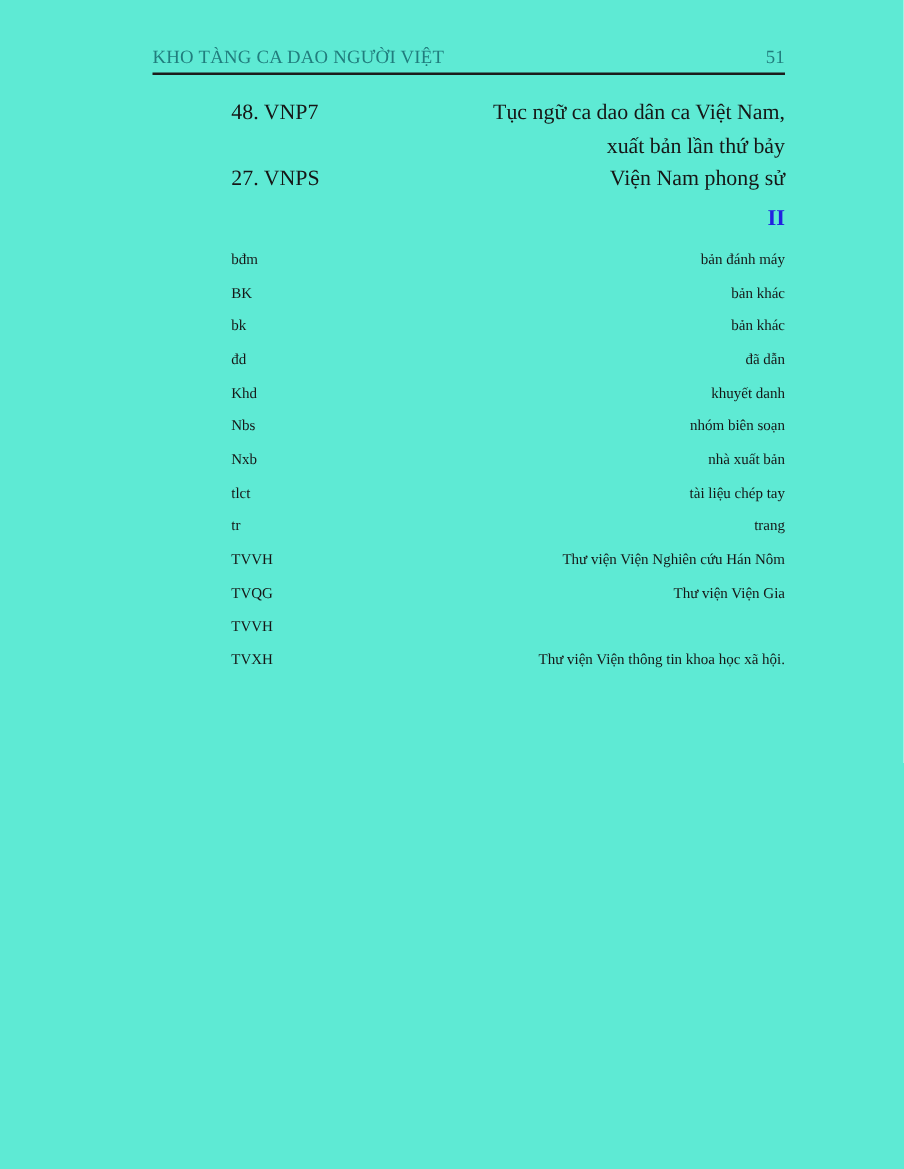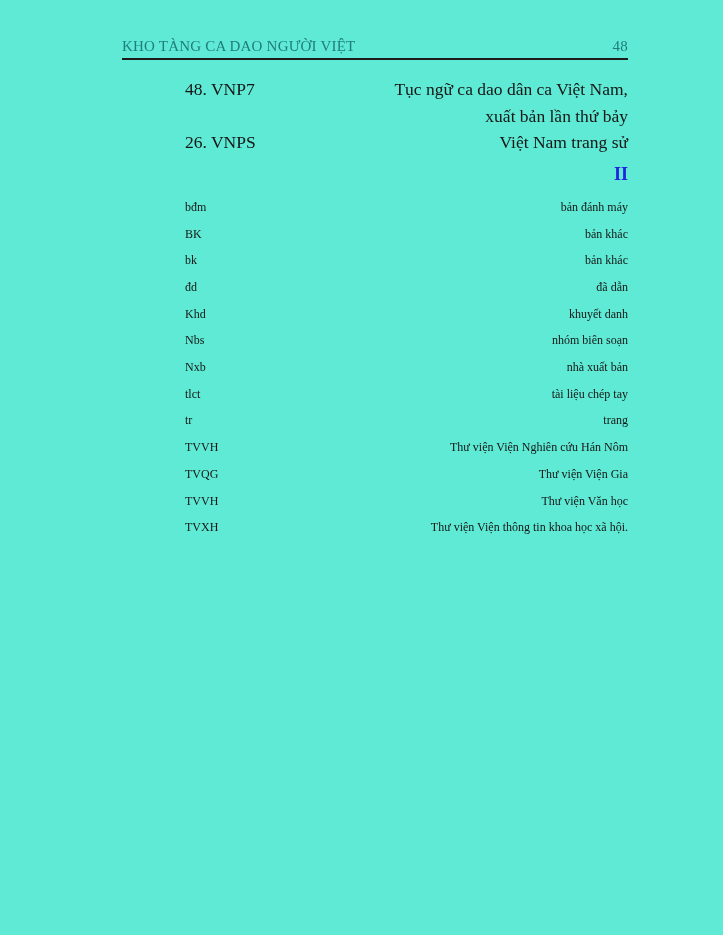--- a/index.html
+++ b/index.html
@@ -50,35 +50,35 @@
   }
 </style>
 </head>
 <body>
 
 <div class="page">
   <div class="content">
 
     <div class="header">
       <span class="header-title">KHO TÀNG CA DAO NGƯỜI VIỆT</span>
-      <span class="page-number">48</span>
+      <span class="page-number">51</span>
     </div>
 
     <div class="entries">
       <div class="row">
         <span class="term">48. VNP7</span>
         <span class="def">Tục ngữ ca dao dân ca Việt Nam,</span>
       </div>
       <div class="row">
         <span class="term"></span>
         <span class="def">xuất bản lần thứ bảy</span>
       </div>
       <div class="row">
-        <span class="term">26. VNPS</span>
-        <span class="def">Việt Nam trang sử</span>
+        <span class="term">27. VNPS</span>
+        <span class="def">Viện Nam phong sử</span>
       </div>
     </div>
 
     <div class="section-heading">II</div>
 
     <div class="abbr-list">
       <div class="row">
         <span class="term">bđm</span>
         <span class="def">bản đánh máy</span>
       </div>
@@ -117,21 +117,20 @@
       <div class="row">
         <span class="term">TVVH</span>
         <span class="def">Thư viện Viện Nghiên cứu Hán Nôm</span>
       </div>
       <div class="row">
         <span class="term">TVQG</span>
         <span class="def">Thư viện Viện Gia</span>
       </div>
       <div class="row">
         <span class="term">TVVH</span>
-        <span class="def">Thư viện Văn học</span>
       </div>
       <div class="row">
         <span class="term">TVXH</span>
         <span class="def">Thư viện Viện thông tin khoa học xã hội.</span>
       </div>
     </div>
 
   </div>
 </div>
 

